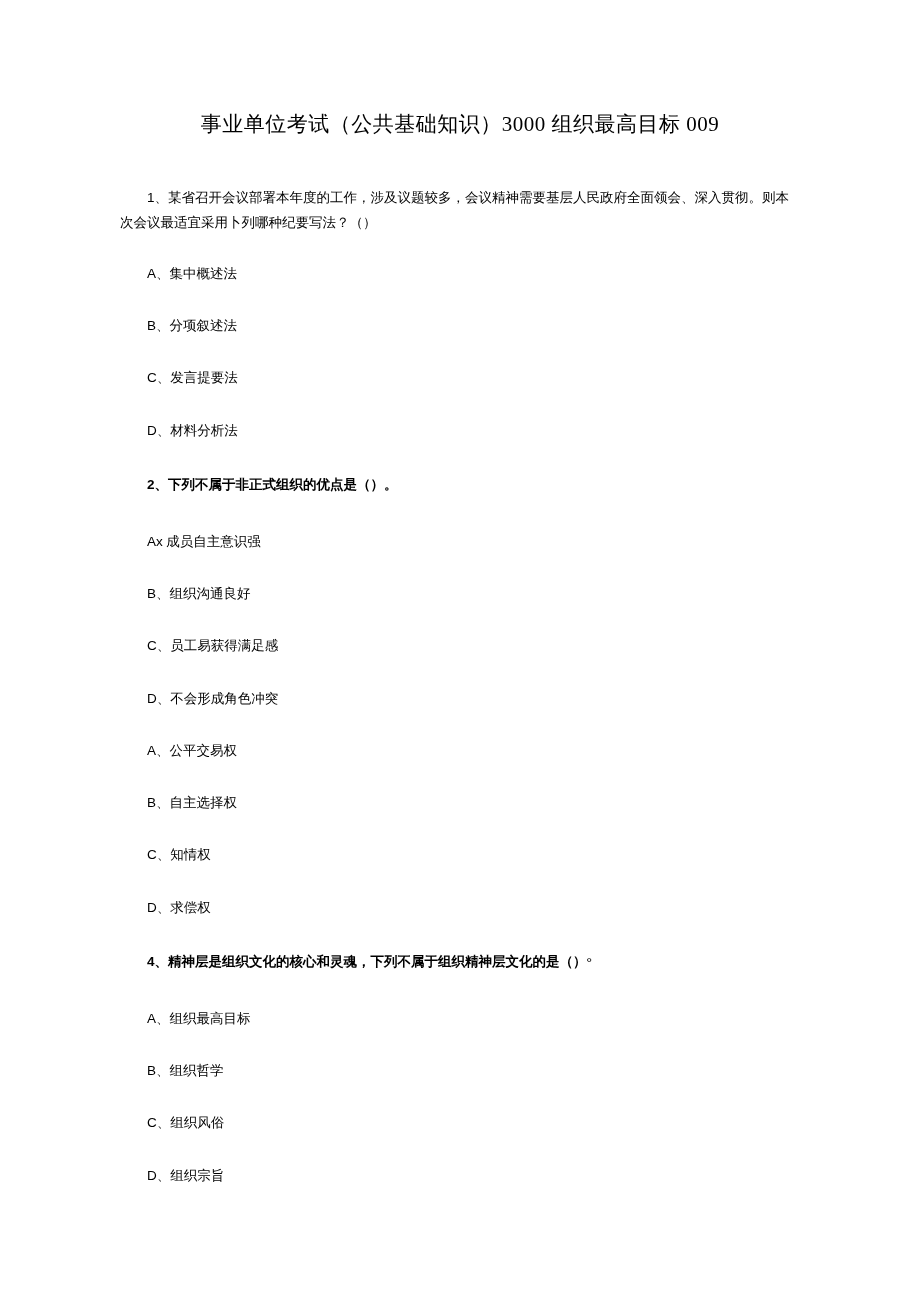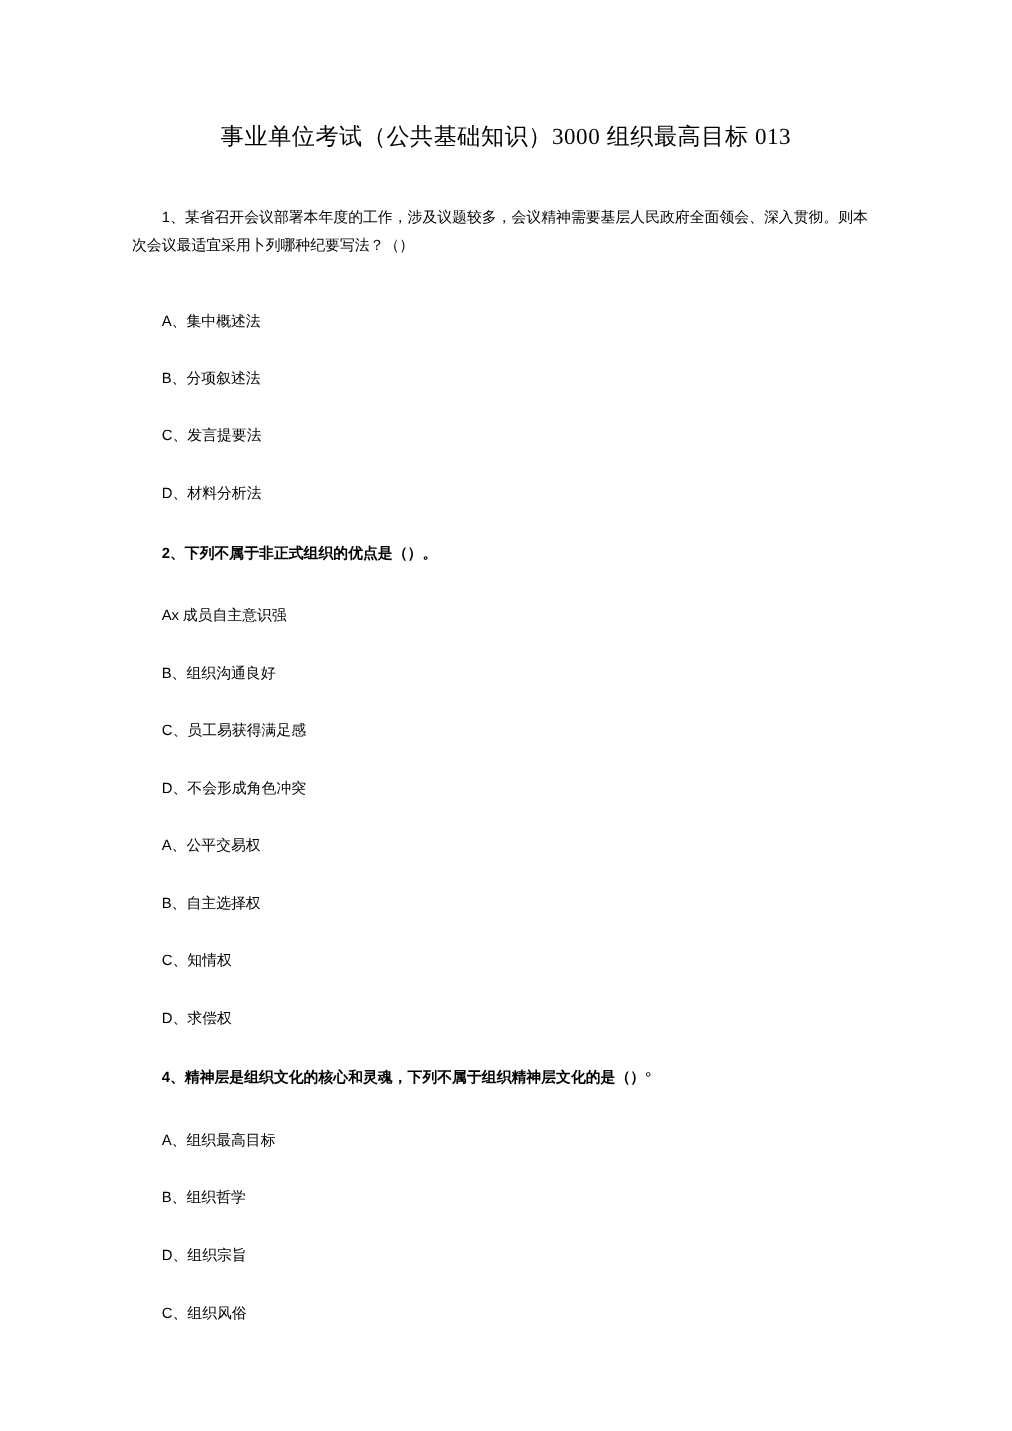--- a/index.html
+++ b/index.html
@@ -21,21 +21,21 @@
       margin-bottom: 48px;
       font-family: "SimSun", serif;
       letter-spacing: 0.5px;
     }
     .title-num {
       font-family: "Times New Roman", serif;
     }
     .question-stem {
       font-size: 13.5px;
       line-height: 1.85;
-      margin-bottom: 46px;
+      margin-bottom: 28px;
       text-indent: 2em;
     }
     .question-stem-noindent {
       font-size: 13.5px;
       line-height: 1.85;
       margin-bottom: 34px;
       text-indent: 2em;
       font-weight: bold;
     }
     .option {
@@ -49,21 +49,21 @@
       font-family: Arial, sans-serif;
     }
     .num-label {
       font-family: Arial, sans-serif;
     }
   </style>
 </head>
 <body>
 
 <div class="title">
-  <span>事业单位考试（公共基础知识）</span><span class="title-num">3000</span> <span>组织最高目标</span> <span class="title-num">013</span>
+  <span>事业单位考试（公共基础知识）</span><span class="title-num">3000</span> <span>组织最高目标</span> <span class="title-num">009</span>
 </div>
 
 <div>
   <p class="question-stem"><span class="num-label">1</span><span>、某省召开会议部署本年度的工作，涉及议题较多，会议精神需要基层人民政府全面领会、深入贯彻。则本次会议最适宜采用卜列哪种纪要写法？（）</span></p>
   <p class="option"><span class="opt-label">A</span><span>、</span><span>集中概述法</span></p>
   <p class="option"><span class="opt-label">B</span><span>、</span><span>分项叙述法</span></p>
   <p class="option"><span class="opt-label">C</span><span>、</span><span>发言提要法</span></p>
   <p class="option"><span class="opt-label">D</span><span>、</span><span>材料分析法</span></p>
 </div>
 
@@ -79,15 +79,15 @@
   <p class="option"><span class="opt-label">A</span><span>、</span><span>公平交易权</span></p>
   <p class="option"><span class="opt-label">B</span><span>、</span><span>自主选择权</span></p>
   <p class="option"><span class="opt-label">C</span><span>、</span><span>知情权</span></p>
   <p class="option"><span class="opt-label">D</span><span>、</span><span>求偿权</span></p>
 </div>
 
 <div>
   <p class="question-stem-noindent"><span class="num-label">4</span><span>、精神层是组织文化的核心和灵魂，下列不属于组织精神层文化的是（）°</span></p>
   <p class="option"><span class="opt-label">A</span><span>、</span><span>组织最高目标</span></p>
   <p class="option"><span class="opt-label">B</span><span>、</span><span>组织哲学</span></p>
+  <p class="option"><span class="opt-label">C</span><span>、</span><span>组织风俗</span></p>
   <p class="option"><span class="opt-label">D</span><span>、</span><span>组织宗旨</span></p>
-  <p class="option"><span class="opt-label">C</span><span>、</span><span>组织风俗</span></p>
 </div>
 
 </body></html>

